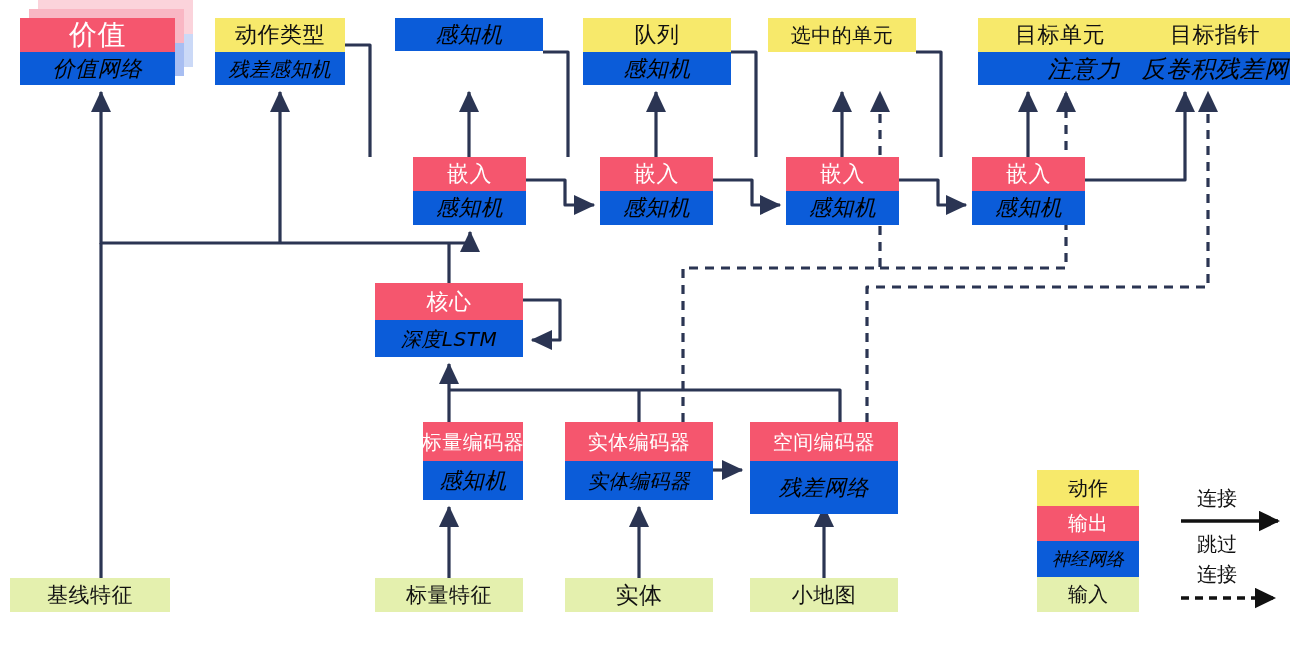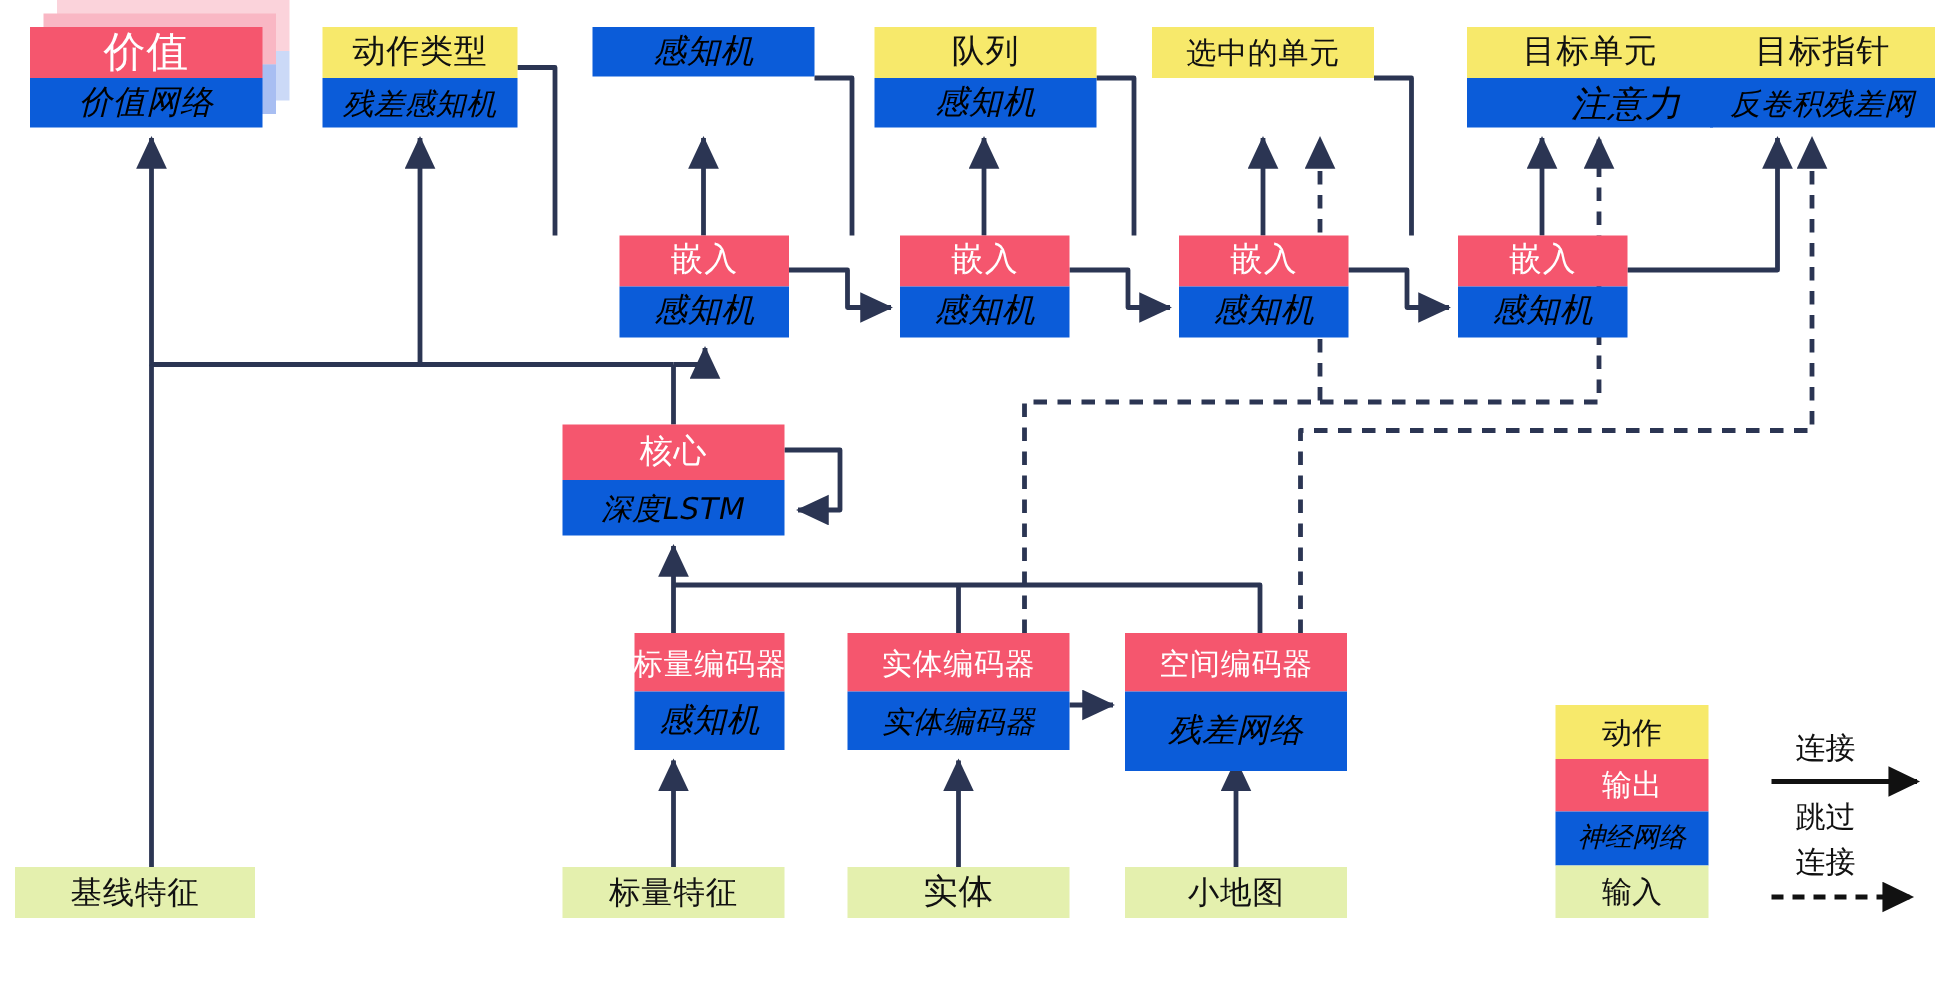--- a/index.html
+++ b/index.html
@@ -125,21 +125,21 @@
       </div>
       <div class="node" style="left: 768px; top: 18px; width: 148px; height: 67px;">
         <div class="band b-action" style="height: 34px; font-size: 20px;">选中的单元</div>
       </div>
       <div class="node" style="left: 978px; top: 18px; width: 164px; height: 67px;">
         <div class="band b-action" style="height: 34px; font-size: 22px;">目标单元</div>
         <div class="band b-net" style="height: 33px; font-size: 24px; padding-left: 48px;">注意力</div>
       </div>
       <div class="node" style="left: 1140px; top: 18px; width: 150px; height: 67px;">
         <div class="band b-action" style="height: 34px; font-size: 22px;">目标指针</div>
-        <div class="band b-net" style="height: 33px; font-size: 20px;">反卷积残差网</div>
+        <div class="band b-net" style="height: 33px; font-size: 24px;">反卷积残差网</div>
       </div>
       <div class="node" style="left: 413px; top: 157px; width: 113px; height: 68px;">
         <div class="band b-output" style="height: 34px; font-size: 22px;">嵌入</div>
         <div class="band b-net" style="height: 34px; font-size: 22px;">感知机</div>
       </div>
       <div class="node" style="left: 600px; top: 157px; width: 113px; height: 68px;">
         <div class="band b-output" style="height: 34px; font-size: 22px;">嵌入</div>
         <div class="band b-net" style="height: 34px; font-size: 22px;">感知机</div>
       </div>
       <div class="node" style="left: 786px; top: 157px; width: 113px; height: 68px;">

